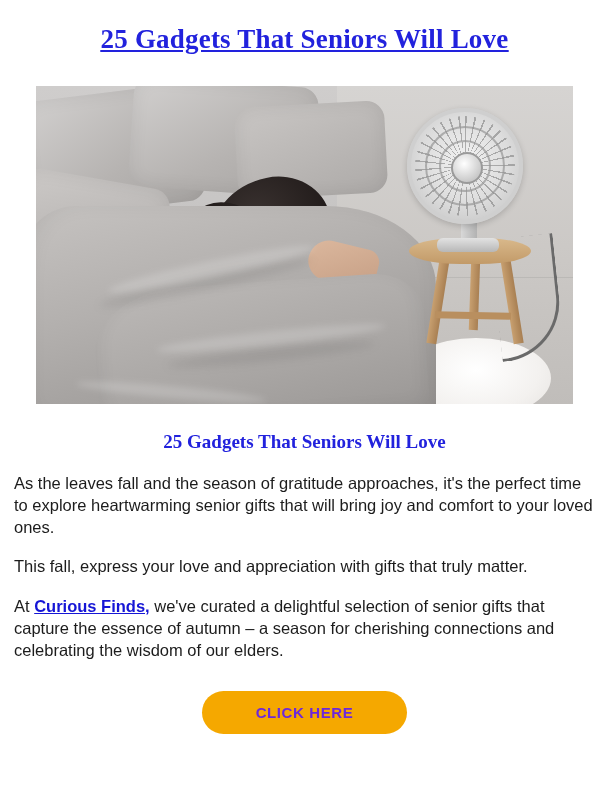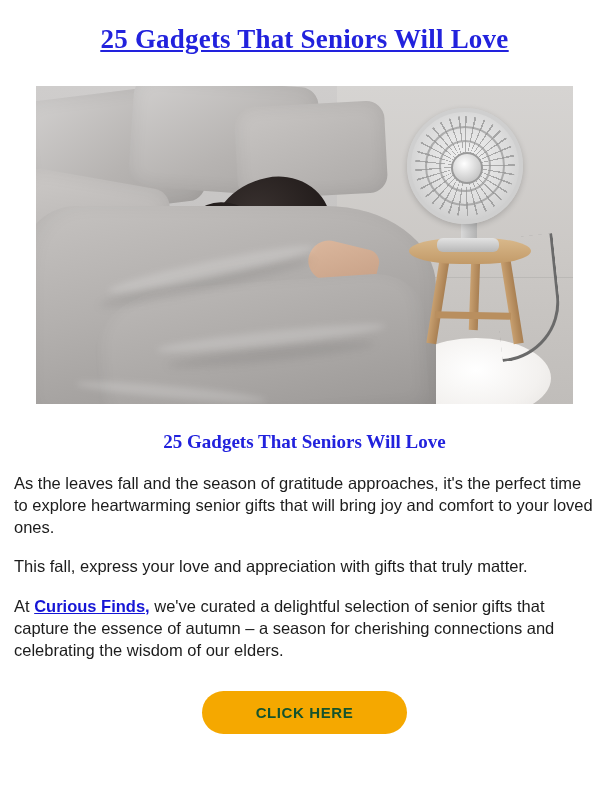--- a/index.html
+++ b/index.html
@@ -248,21 +248,21 @@
     text-decoration: underline;
   }
 
   .cta-wrap {
     margin-top: 30px;
     text-align: center;
   }
   .cta {
     display: inline-block;
     background: #f5a800;
-    color: #14532d;
+    color: #6d28d9;
     font-size: 15px;
     font-weight: bold;
     letter-spacing: 0.6px;
     padding: 13px 54px;
     border-radius: 22px;
     border: none;
     cursor: pointer;
     font-family: "Liberation Sans", sans-serif;
   }
 </style>

